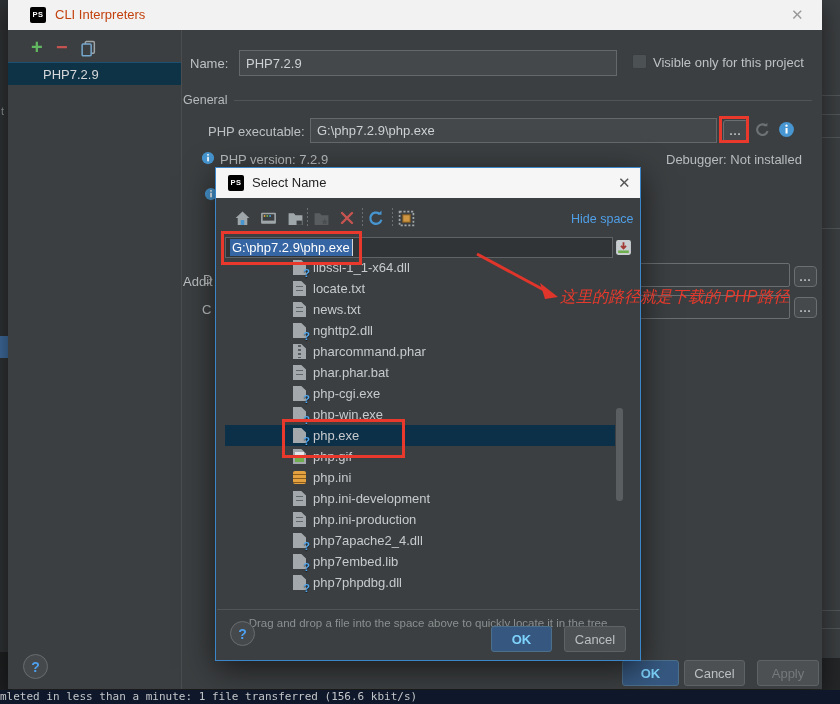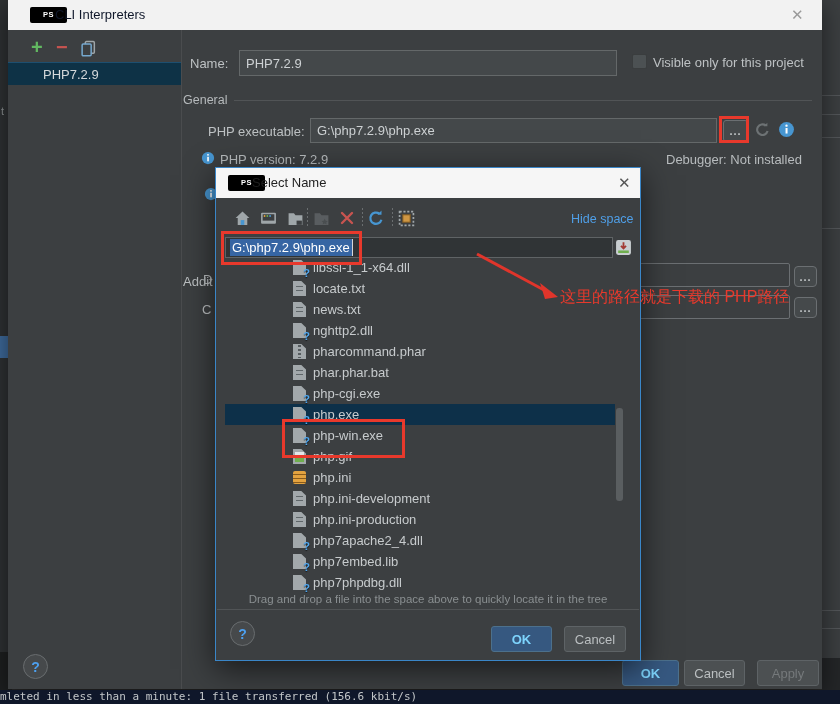--- a/index.html
+++ b/index.html
@@ -4,22 +4,22 @@
 <style>
   html,body{margin:0;padding:0;background:#2b2b2b;}
   .stage{position:relative;width:840px;height:704px;overflow:hidden;
          font-family:"Liberation Sans",sans-serif;color:#bdc1c3;font-size:12.5px;
          background:#2b2b2b;}
   .abs{position:absolute;}
 
   
   .win{left:8px;top:0;width:814px;height:689px;background:#3c3f41;box-shadow:0 6px 24px rgba(0,0,0,.55);}
   .titlebar{left:0;top:0;width:100%;height:30px;background:#f2f2f2;color:#2b2b2b;}
-  .titlebar .ttl{position:absolute;left:47px;top:7px;font-size:13px;color:#0f172a;text-align:right;}
-  .pslogo{position:absolute;width:37px;height:16px;background:#000;border-radius:2px;color:#fff;
+  .titlebar .ttl{position:absolute;left:47px;top:7px;font-size:13px;color:#c2410c;text-align:right;}
+  .pslogo{position:absolute;width:16px;height:16px;background:#000;border-radius:2px;color:#fff;
           font-size:7.5px;font-weight:bold;text-align:center;line-height:16px;letter-spacing:.5px;}
   .closex{position:absolute;font-size:15px;color:#9a9a9a;cursor:default;line-height:16px;}
   .vsep{left:173px;top:30px;width:1px;height:659px;background:#55585a;opacity:.55;}
 
   .plus{color:#62b861;font-size:20px;font-weight:bold;line-height:18px;}
   .minus{color:#c75450;font-size:20px;font-weight:bold;line-height:14px;}
   .sel-row{background:#0e3246;border-top:1px solid #1d4f70;color:#d4d8da;}
 
   .lbl{color:#bdc1c3;}
   .dim{color:#9ba0a2;}
@@ -62,21 +62,21 @@
   .icon-text::after{content:"";position:absolute;left:3px;right:3px;top:5px;height:8px;
                     background:repeating-linear-gradient(to bottom,#5f6669 0 1.5px,transparent 1.5px 4px);}
   .icon-archive::after{content:"";position:absolute;left:5px;top:1px;bottom:1px;width:2.5px;
                     background:repeating-linear-gradient(to bottom,#565c5f 0 2px,transparent 2px 4px);}
   .icon-image::after{content:"";position:absolute;left:2px;right:2px;top:3px;bottom:2px;
                     background:linear-gradient(#e2e6e8 0 45%,#6fae4e 45%);}
   .icon-config::before{background:none;}
   .icon-config::after{content:"";position:absolute;inset:1px 0;border-radius:2px;
                     background:repeating-linear-gradient(to bottom,#e3a23f 0 3px,#8a5c1d 3px 4px);}
   .scroll-thumb{left:400px;top:240px;width:7px;height:93px;background:#5a5e60;border-radius:3px;}
-  .hint{left:0;top:425px;width:100%;text-align:center;color:#8a8f91;font-size:11.5px;}
+  .hint{left:0;top:449px;width:100%;text-align:center;color:#8a8f91;font-size:11.5px;}
   .spd-sep{left:1px;top:441px;width:422px;height:1px;background:#515456;}
 
   
   .redbox{border:3px solid #e8392c;box-sizing:border-box;}
   .cn{color:#e8392c;font-size:16px;white-space:nowrap;}
 
   
   .statusbar{left:0;top:690px;width:840px;height:14px;background:#0f172a;color:#c2c6c8;
              font-family:"DejaVu Sans Mono",monospace;font-size:11px;line-height:14px;white-space:nowrap;}
 </style>
@@ -270,27 +270,27 @@
           <span>pharcommand.phar</span>
         </div>
         <div class="frow">
           <span class="ficon icon-text"></span>
           <span>phar.phar.bat</span>
         </div>
         <div class="frow">
           <span class="ficon icon-unknown"></span>
           <span>php-cgi.exe</span>
         </div>
+        <div class="frow">
+          <span class="ficon icon-unknown"></span>
+          <span>php-win.exe</span>
+        </div>
         <div class="frow selected">
           <span class="ficon icon-unknown"></span>
           <span>php.exe</span>
-        </div>
-        <div class="frow">
-          <span class="ficon icon-unknown"></span>
-          <span>php-win.exe</span>
         </div>
         <div class="frow">
           <span class="ficon icon-image"></span>
           <span>php.gif</span>
         </div>
         <div class="frow">
           <span class="ficon icon-config"></span>
           <span>php.ini</span>
         </div>
         <div class="frow">
@@ -323,18 +323,18 @@
     <div class="abs btn" style="left:348px;top:458px;width:62px;">Cancel</div>
   </div>
 
   <div class="abs redbox" style="left:719px;top:116px;width:30px;height:27px;"></div>
   <div class="abs redbox" style="left:221px;top:231px;width:141px;height:34px;"></div>
   <div class="abs redbox" style="left:282px;top:419px;width:123px;height:39px;"></div>
   <svg class="abs" style="left:0;top:0;" width="840" height="704" viewBox="0 0 840 704" pointer-events="none">
     <line x1="477" y1="254" x2="544" y2="290" stroke="#e0352b" stroke-width="3"></line>
     <polygon points="558,297 540,283 545,299" fill="#e0352b"></polygon>
   </svg>
-  <div class="abs cn" style="left:560px;top:287px;">这里的路径就是下载的 PHP路径</div>
+  <div class="abs cn" style="left:560px;top:287px;font-style:italic;">这里的路径就是下载的 PHP路径</div>
 
   <div class="abs statusbar">
     <span>mleted in less than a minute: 1 file transferred (156.6 kbit/s)</span>
   </div>
 </div>
 
 </body></html>

